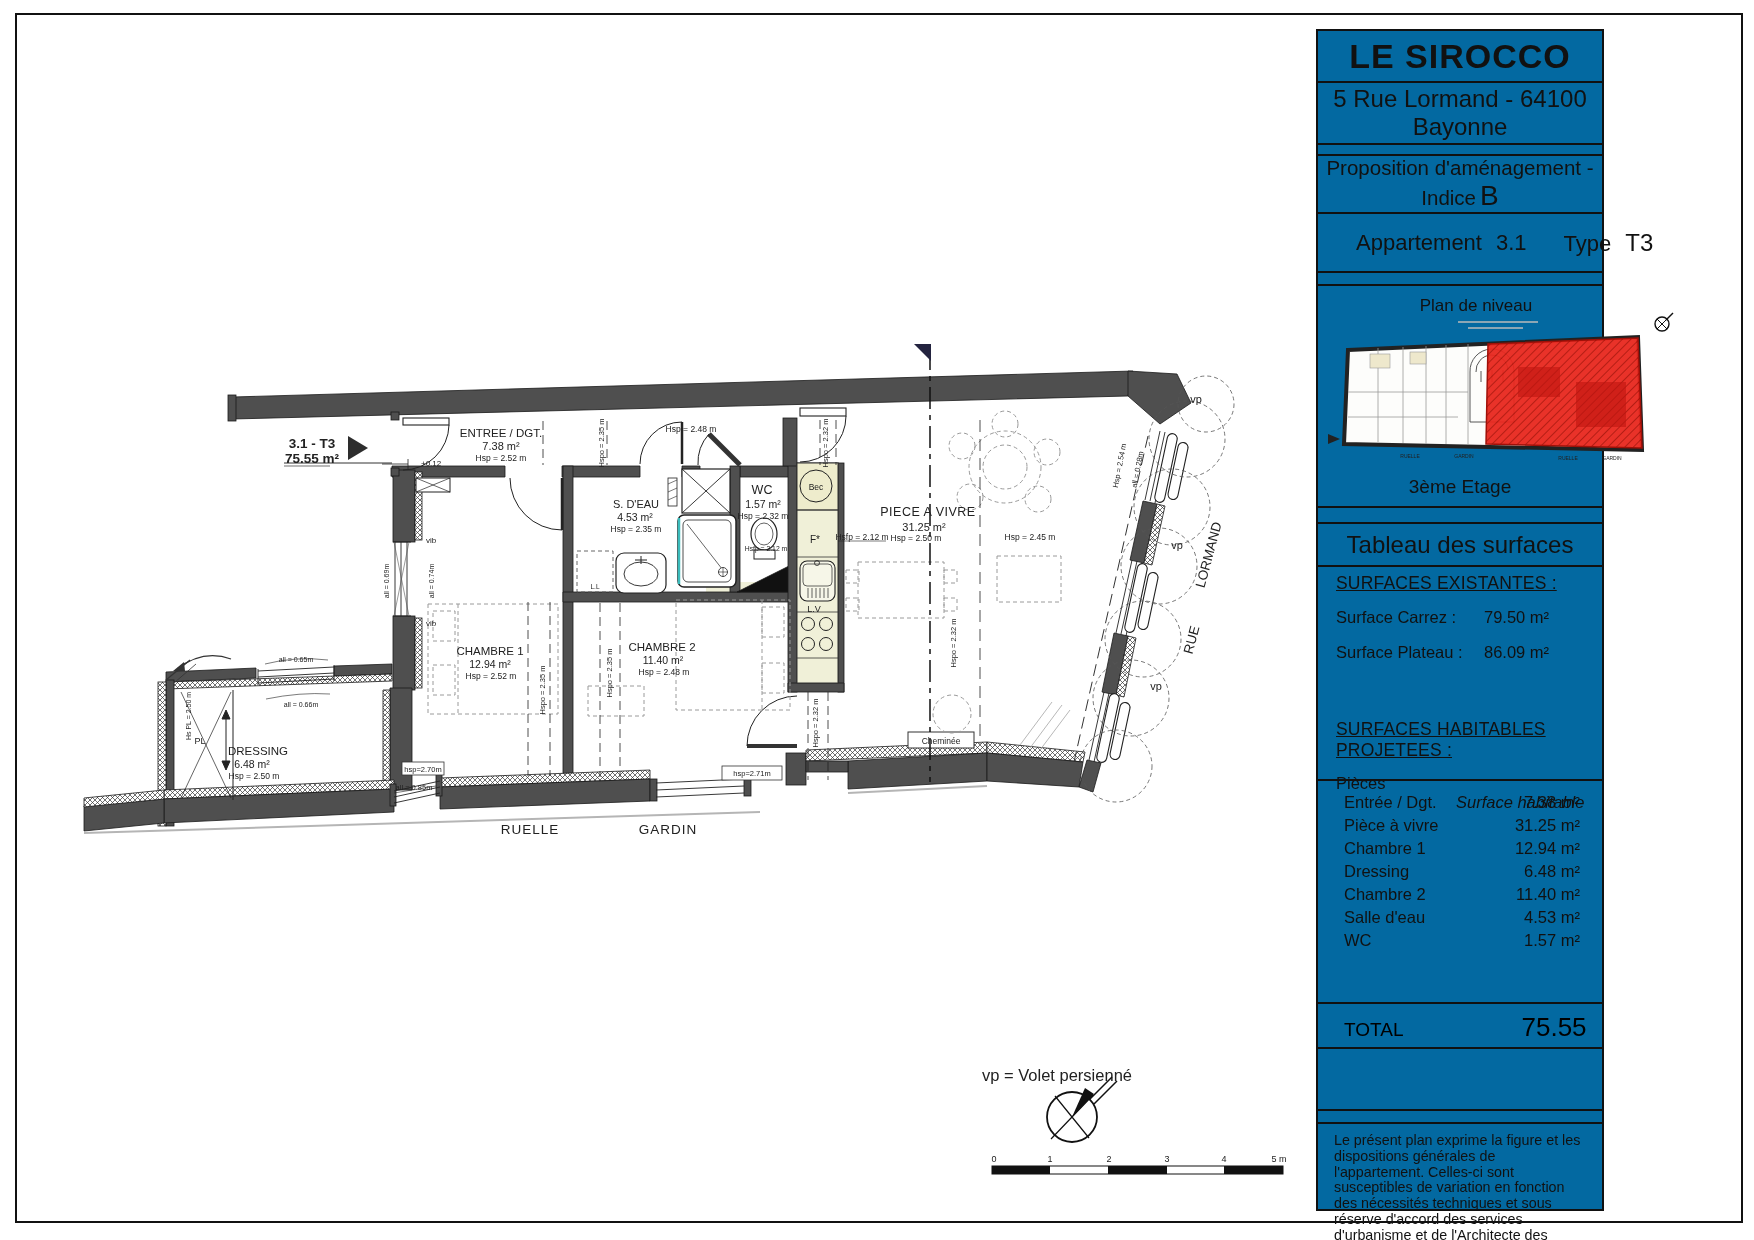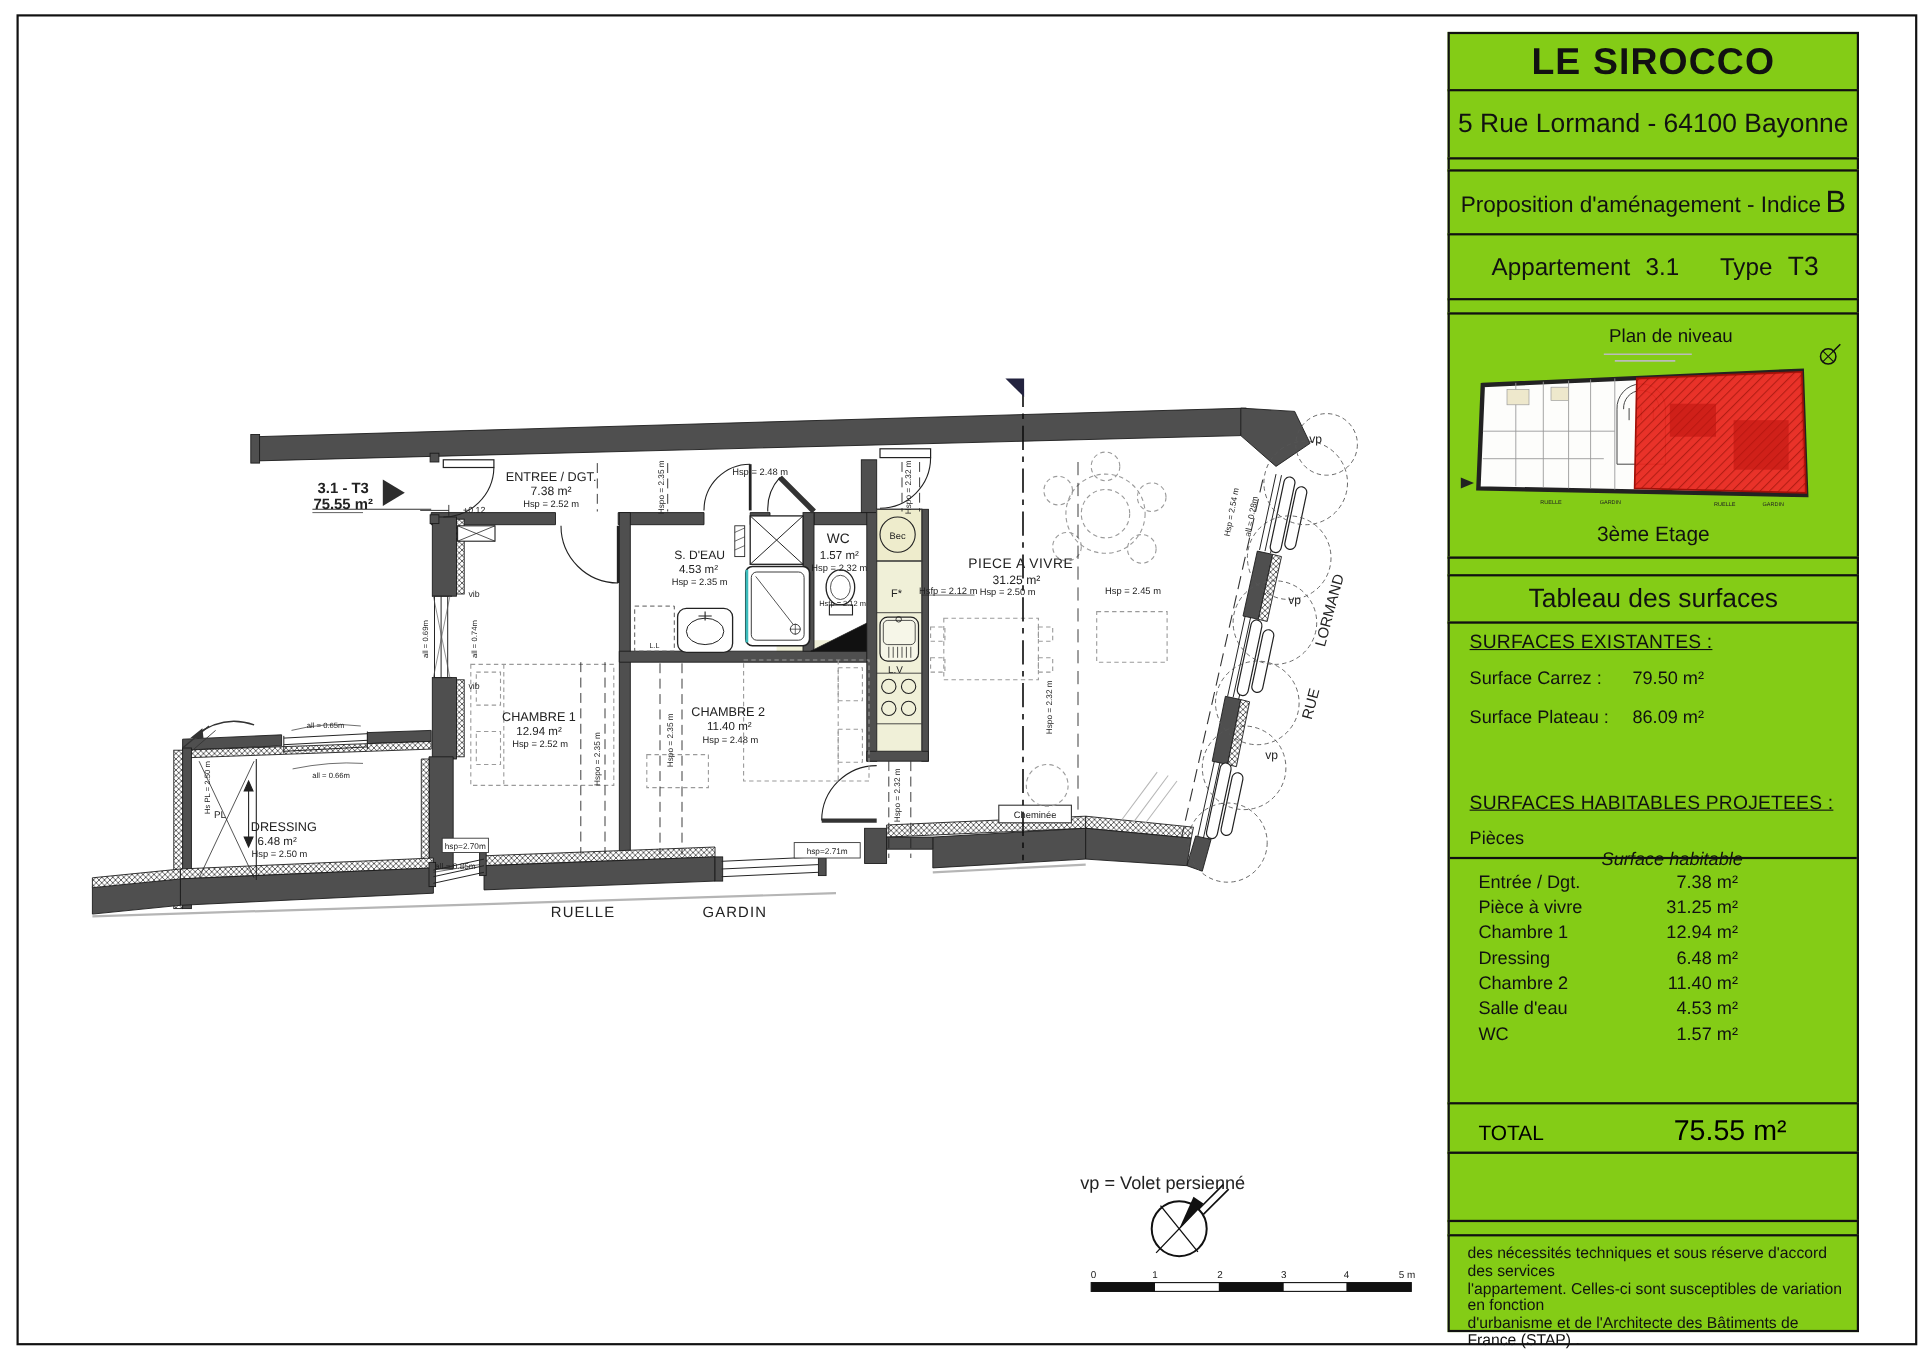--- a/index.html
+++ b/index.html
@@ -1,20 +1,20 @@
 <!DOCTYPE html>
 <html><head>
 <meta charset="utf-8">
 <style>
   html,body{margin:0;padding:0;background:#fff;}
   body{width:1754px;height:1240px;position:relative;font-family:"Liberation Sans",sans-serif;overflow:hidden;}
   svg text{font-family:"Liberation Sans",sans-serif;fill:#222;}
   #plan-svg{position:absolute;left:0;top:0;}
   
-  .tb-box{position:absolute;left:1316px;width:374px;border:2px solid #111;background:#84cc16;box-sizing:border-box;}
+  .tb-box{position:absolute;left:1316px;width:288px;border:2px solid #111;background:#0369a1;box-sizing:border-box;}
   .tb-center{display:flex;align-items:center;justify-content:center;text-align:center;}
   .tb-title{font-size:34px;font-weight:bold;letter-spacing:1px;color:#111;}
   .tb-address{font-size:24px;color:#111;}
   .tb-prop{font-size:20.5px;color:#111;}
   .tb-prop .indice{font-size:28px;margin-left:4px;}
   .tb-apt{font-size:22px;color:#111;display:flex;justify-content:space-between;align-items:center;padding:0 38px;width:100%;box-sizing:border-box;gap:37px;}
   .tb-apt .seg{display:flex;gap:14px;align-items:baseline;}
   .tb-apt .big{font-size:24px;}
   .tb-plan-title{position:absolute;top:10px;left:16px;width:100%;text-align:center;font-size:17px;color:#111;}
   .tb-floor{position:absolute;bottom:8px;left:0;width:100%;text-align:center;font-size:19px;color:#111;}
@@ -507,18 +507,19 @@
   <div class="tb-box" style="top:1002px;height:47px;">
     <div class="total-row">
       <span class="total-lbl">TOTAL</span>
       <span class="total-val">75.55 m²</span>
     </div>
   </div>
   <div class="tb-box" style="top:1047px;height:64px;"></div>
   <div class="tb-box" style="top:1109px;height:15px;"></div>
   <div class="tb-box" style="top:1122px;height:89px;">
     <div class="disc">
+      <div>Le présent plan exprime la figure et les dispositions générales de</div>
+      <div>l'appartement. Celles-ci sont susceptibles de variation en fonction</div>
       <div>des nécessités techniques et sous réserve d'accord des services</div>
-      <div>l'appartement. Celles-ci sont susceptibles de variation en fonction</div>
       <div>d'urbanisme et de l'Architecte des Bâtiments de France  (STAP) .</div>
     </div>
   </div>
 </div>
 
 </body></html>

